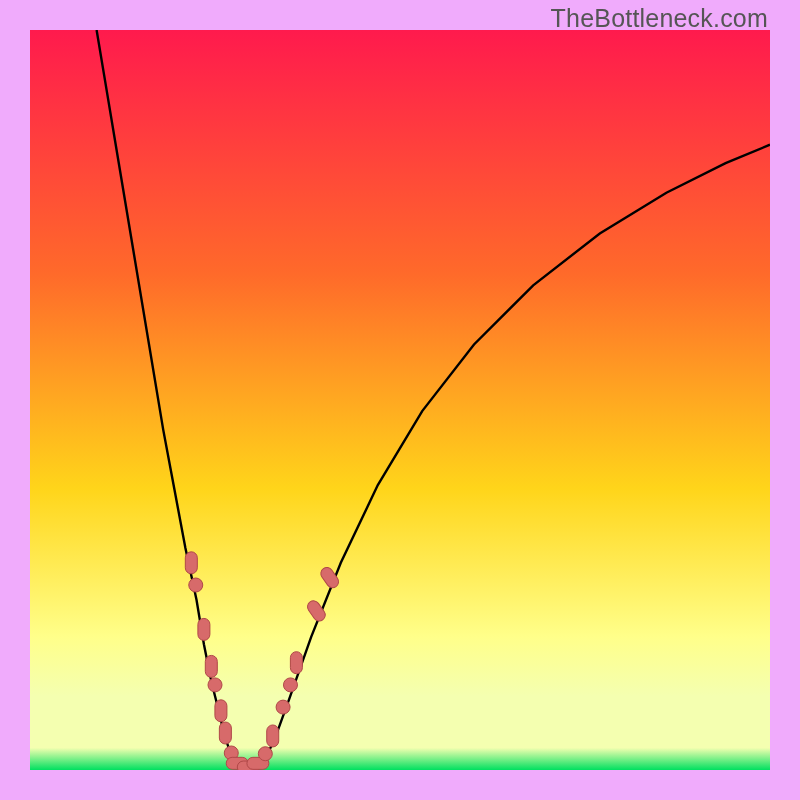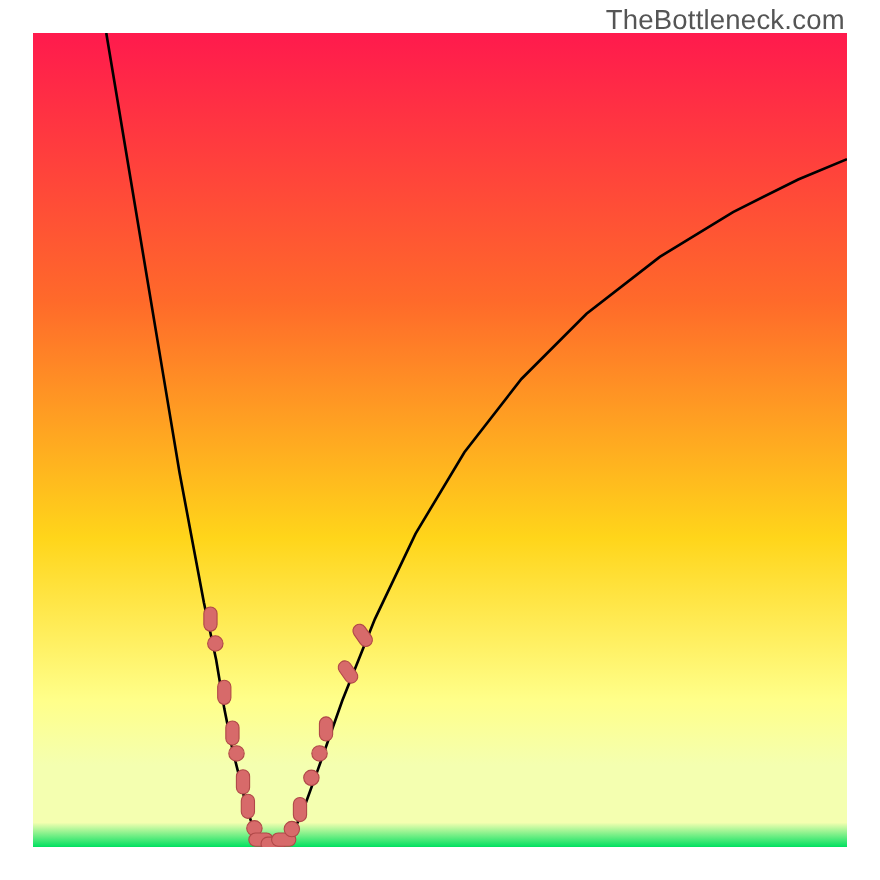--- a/index.html
+++ b/index.html
@@ -8,21 +8,21 @@
     width: 800px;
     height: 800px;
     overflow: hidden;
     background: #000;
     font-family: Arial, Helvetica, sans-serif;
   }
   .frame {
     position: absolute;
     left: 0; top: 0;
     width: 800px; height: 800px;
-    background: #ffffff;
+    background: #f0abfc;
   }
   .plot {
     position: absolute;
     left: 30px;
     top: 30px;
     width: 740px;
     height: 740px;
     overflow: hidden;
   }
   .watermark {

